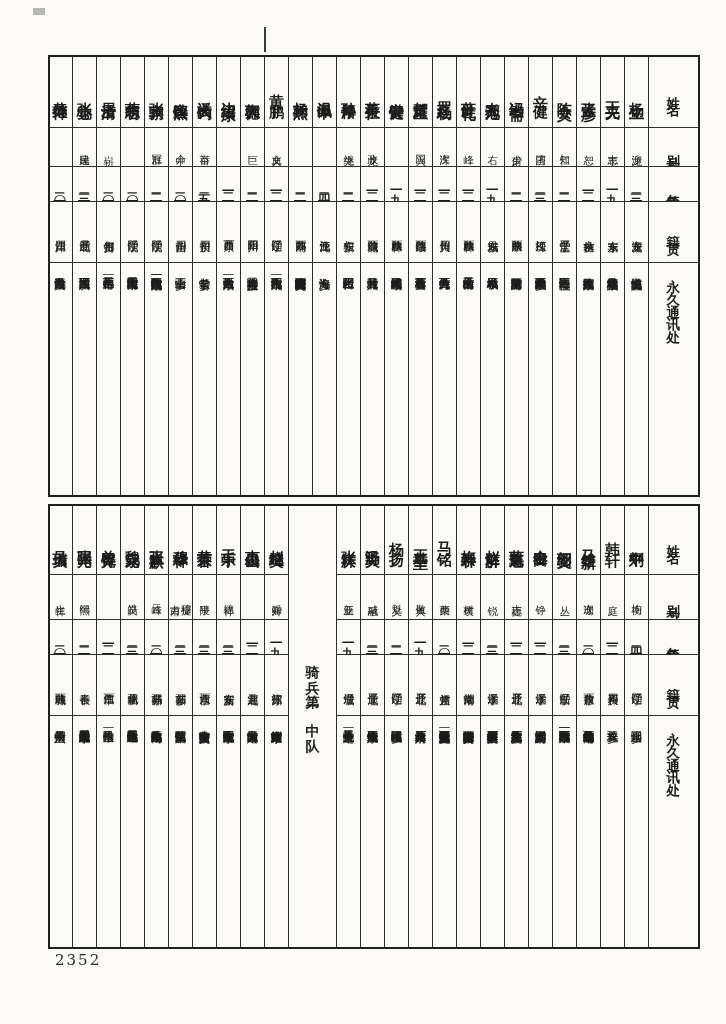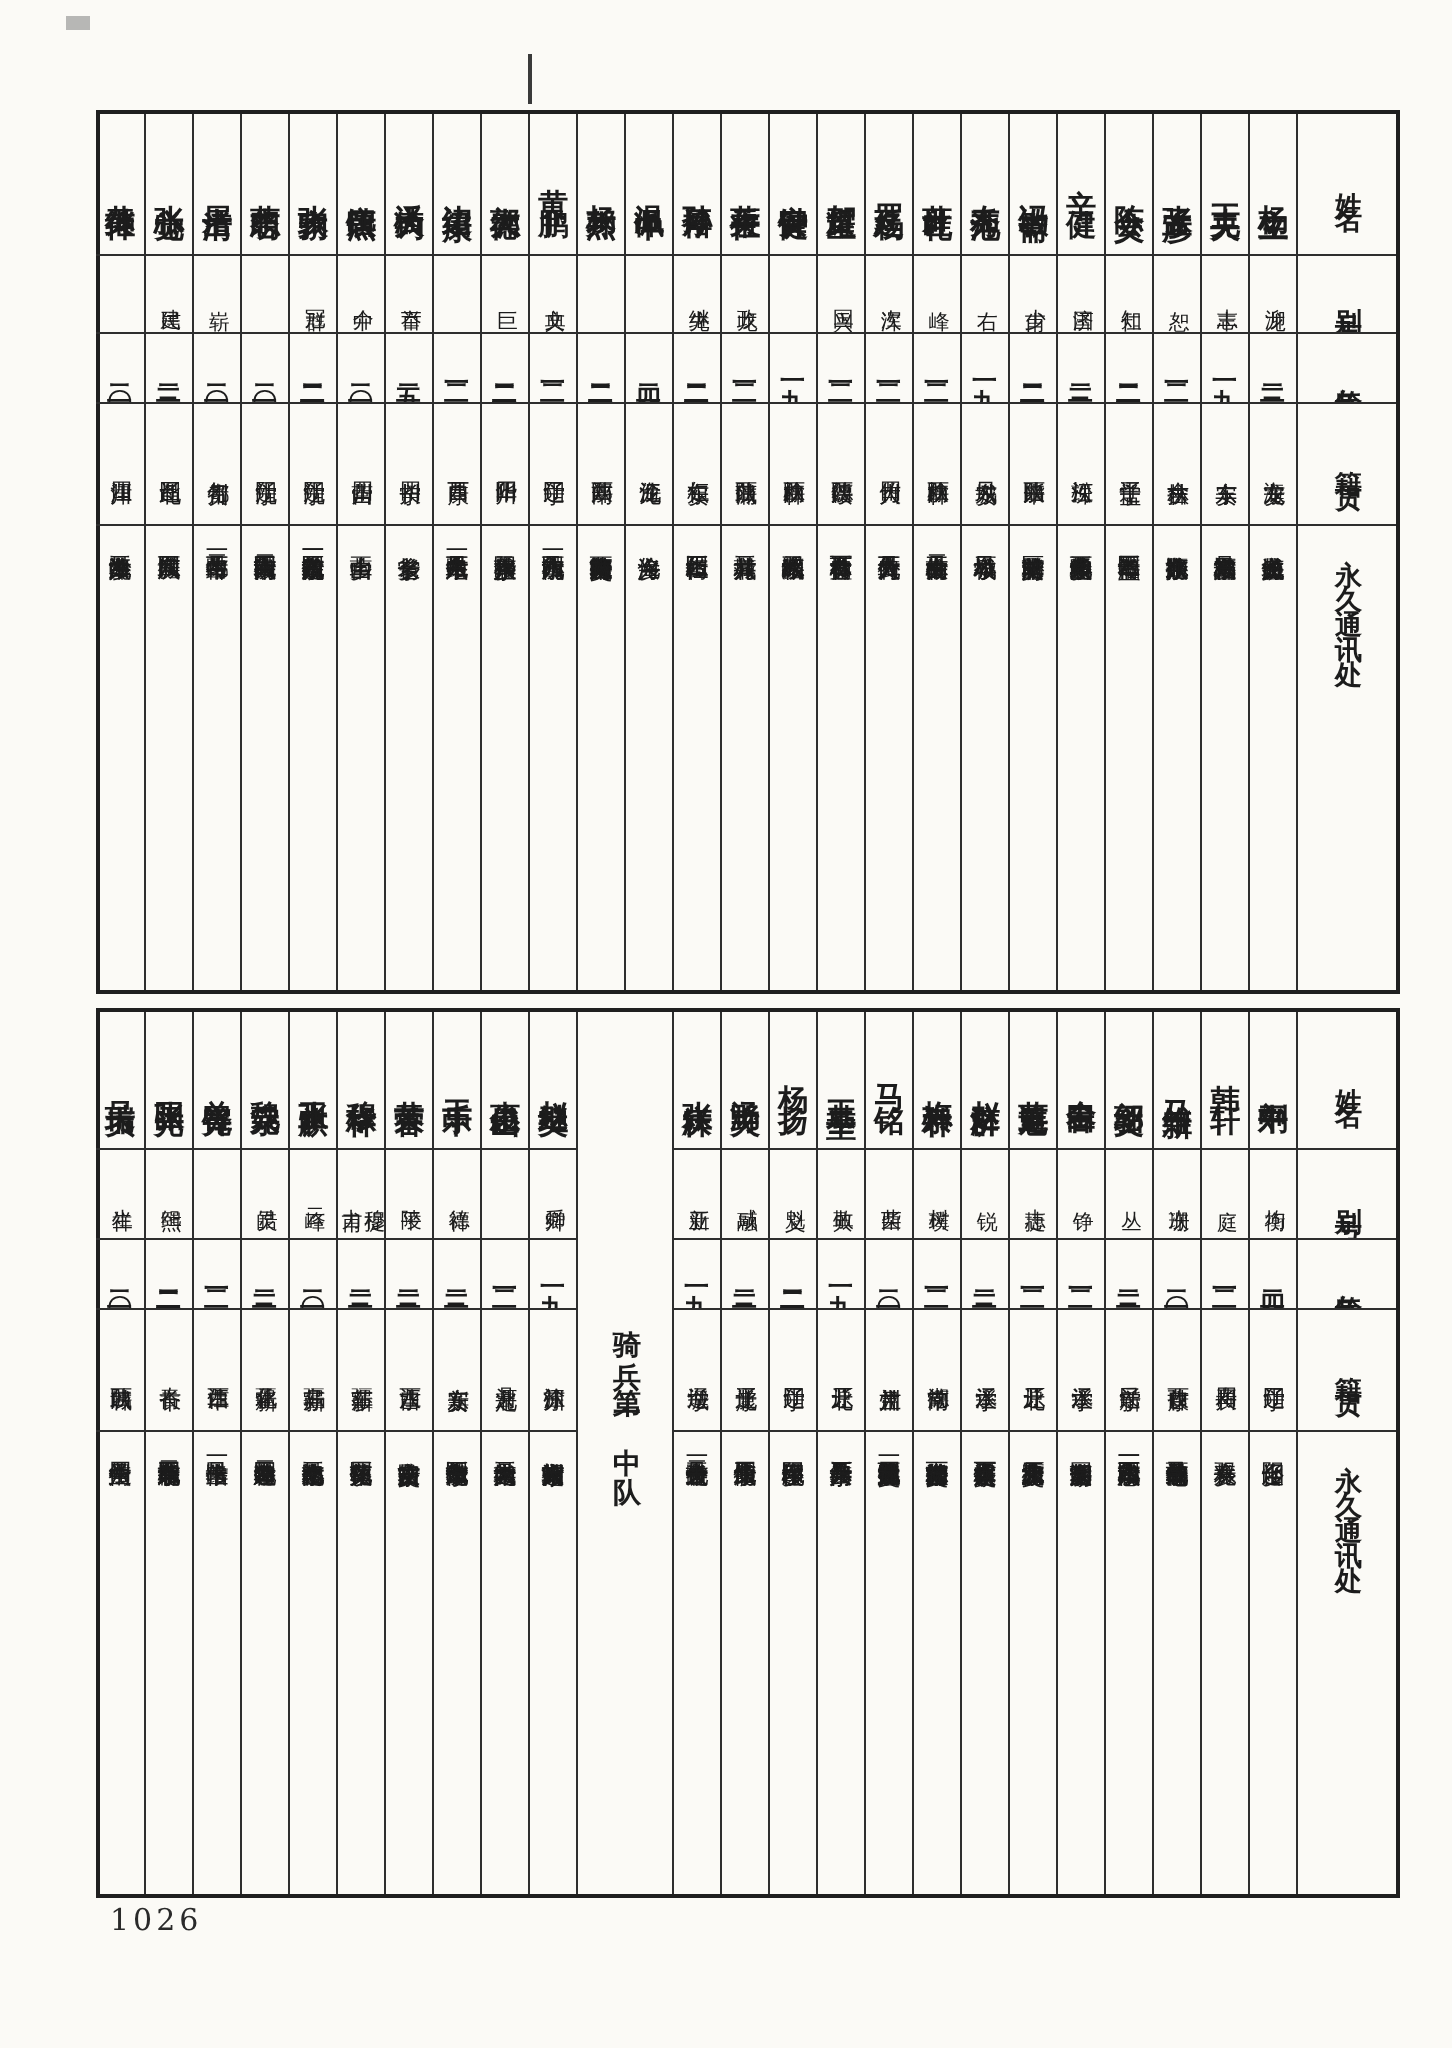--- a/index.html
+++ b/index.html
@@ -913,13 +913,13 @@
         <div class="cell h-origin">
           <span class="v origin-txt">陕西韩城</span>
         </div>
         <div class="cell h-addr">
           <span class="v addr-txt">兰州中街子四六号</span>
         </div>
       </div>
     </section>
 </div>
 
-<div class="page-number">1026</div>
+<div class="page-number">2352</div>
 
 </body></html>

